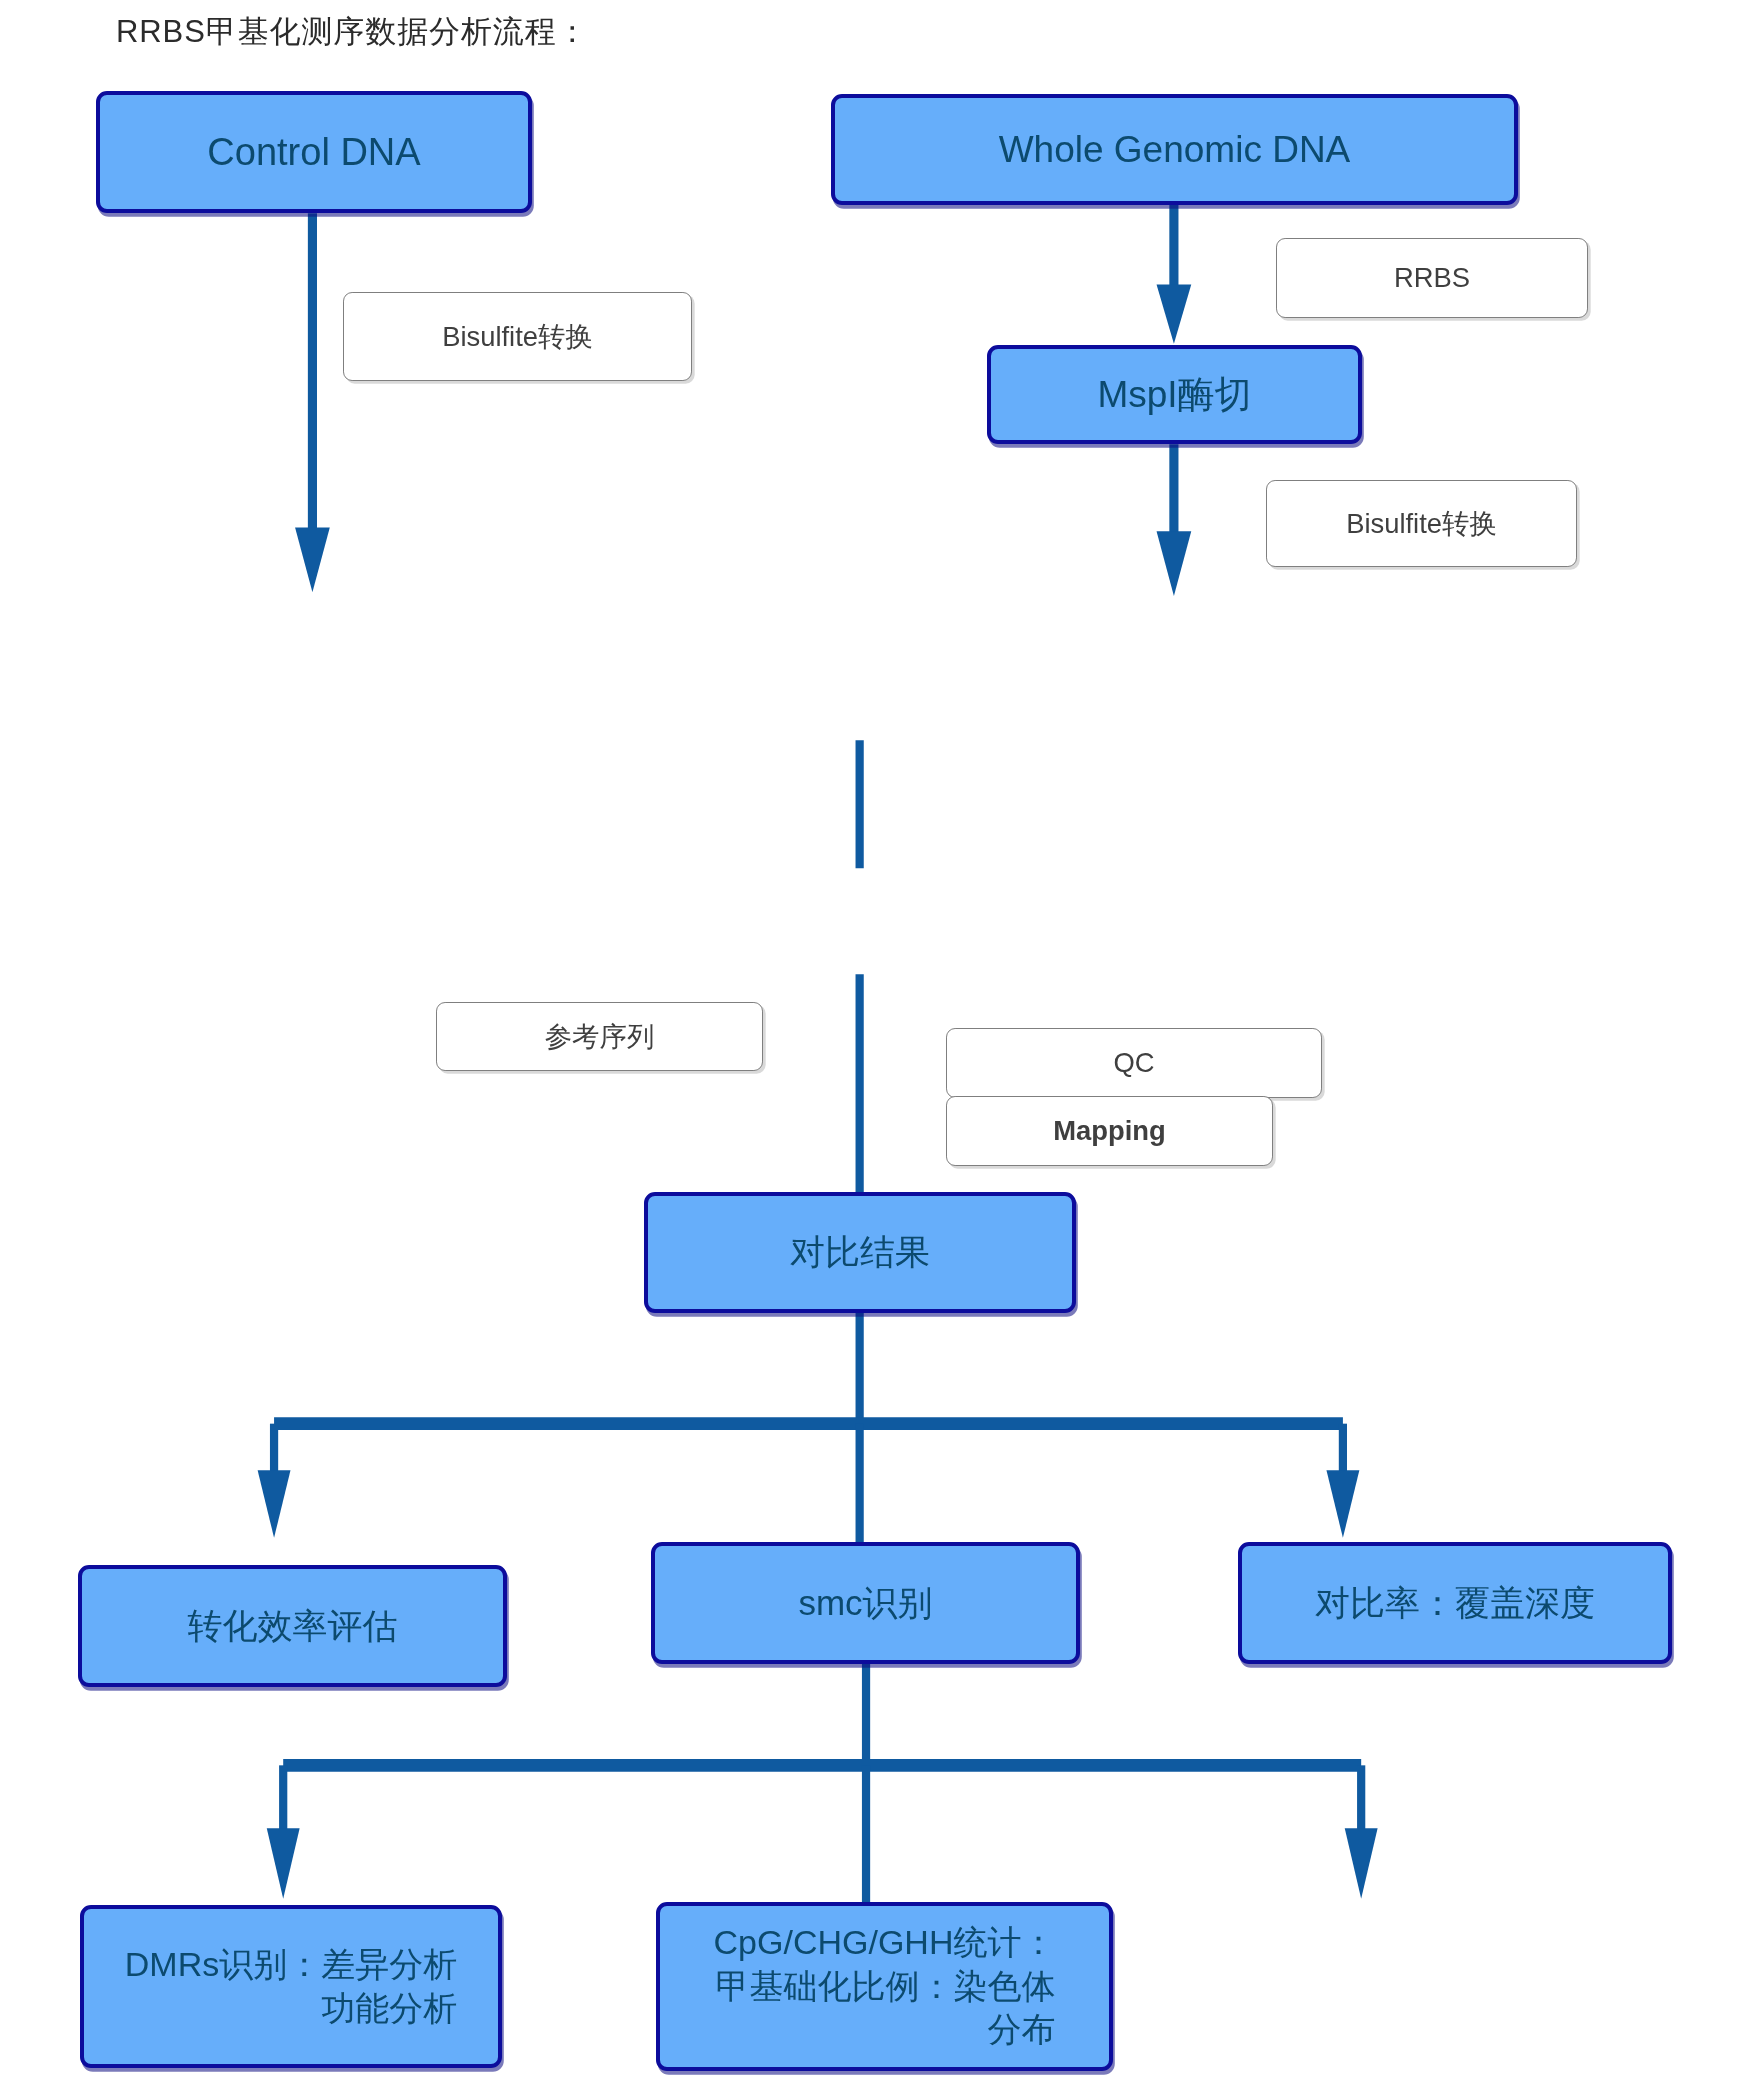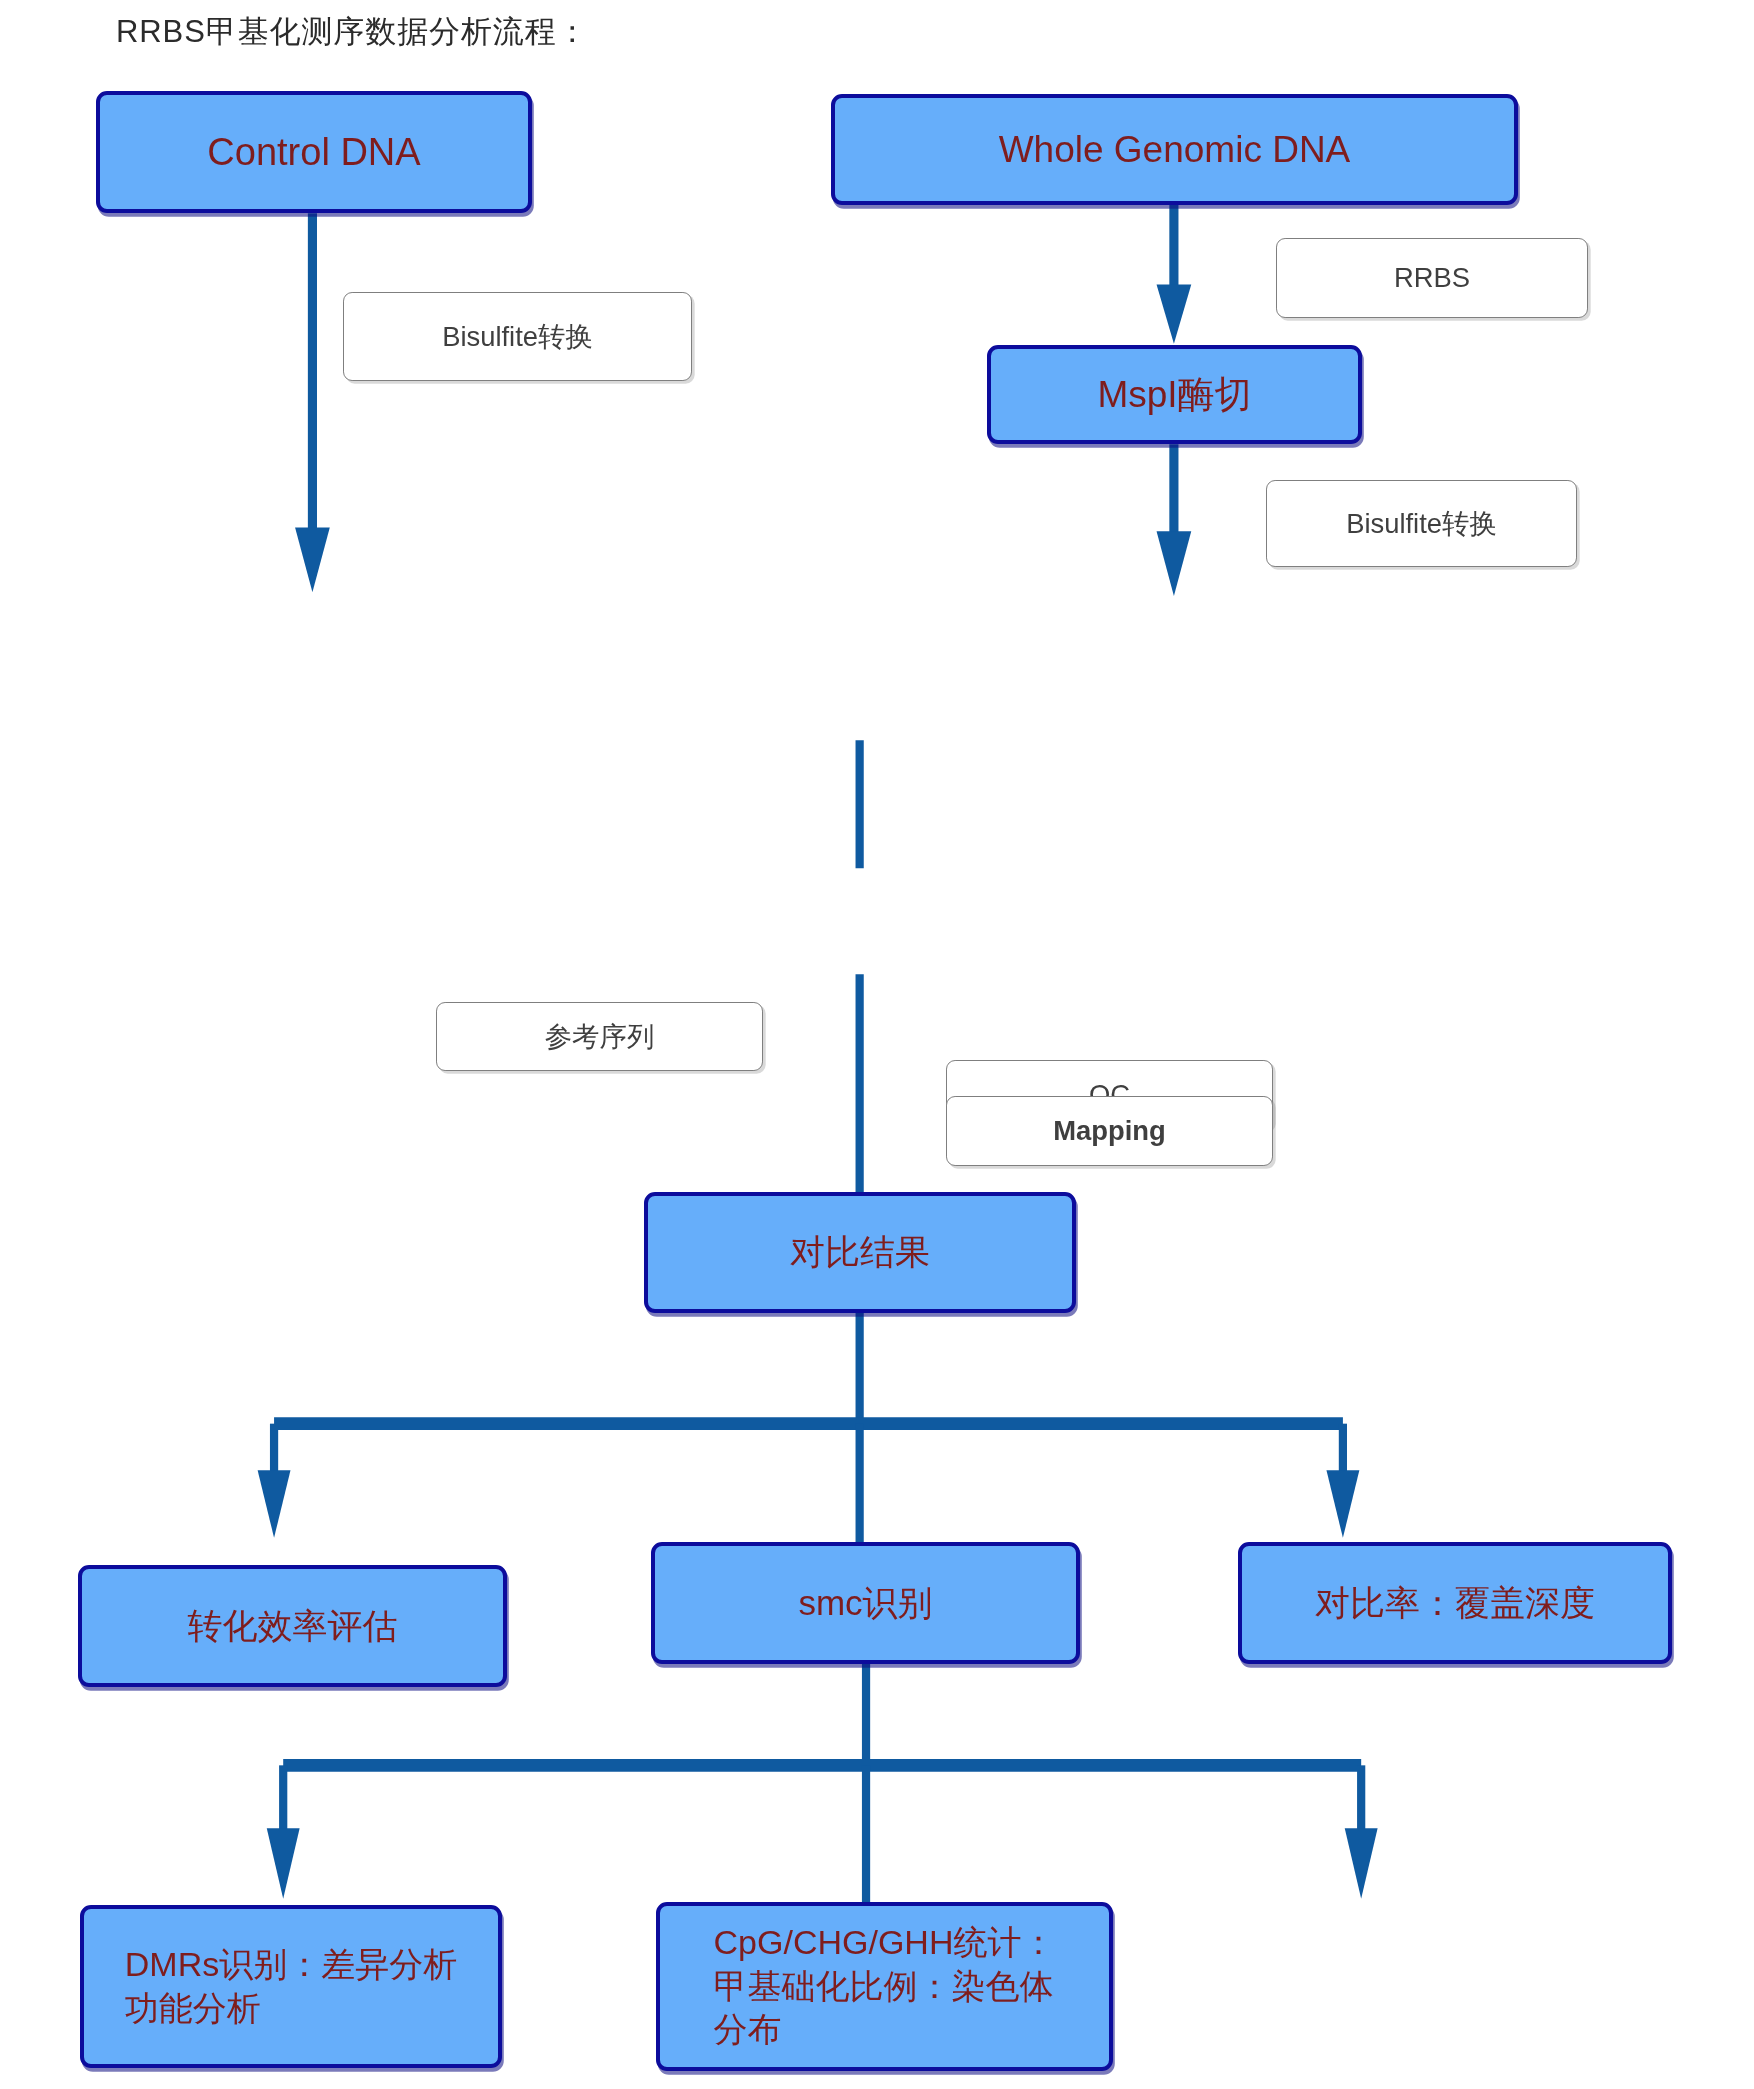--- a/index.html
+++ b/index.html
@@ -9,21 +9,21 @@
   }
   #page-title{
     position:absolute;left:116px;top:11px;font-size:31px;color:#2b2b2b;
     letter-spacing:0.9px;
   }
   svg.connectors{position:absolute;left:0;top:0;width:1754px;height:2090px;}
   .node{
     position:absolute;display:flex;align-items:center;justify-content:center;
     background:#66AEFA;border:4.6px solid #0C0C9C;border-radius:11px;
     box-shadow:1.8px 3.7px 0 rgba(12,12,130,0.55);
-    color:#7f1d1d;text-align:left;white-space:pre-line;
+    color:#0c4a6e;text-align:right;white-space:pre-line;
     box-sizing:border-box;line-height:1.28;
   }
   .steplabel{
     position:absolute;display:flex;align-items:center;justify-content:center;
     background:#ffffff;border:1.8px solid #7f7f7f;border-radius:9.1px;
     box-shadow:2.7px 2.7px 0 rgba(128,128,128,0.30);
     color:#3f3f3f;text-align:center;box-sizing:border-box;font-size:27.4px;
   }
   
   #n-control    {left:96px; top:91px;  width:436px;  height:122px; font-size:38px;}
@@ -37,21 +37,21 @@
   #n-cov        {left:1238px;top:1542px; width:434px;  height:122px; font-size:35px;}
   #n-dmrs       {left:80px;  top:1905px; width:422px;  height:163px; font-size:34px;}
   #n-cpg        {left:656px; top:1902px; width:457px;  height:169px; font-size:34px;}
   #n-func      {left:1243px;top:1905px; width:440px;  height:163px; font-size:34px;}
   
   #l-bis-left   {left:343px; top:292px;  width:349px; height:89px;}
   #l-rrbs       {left:1276px;top:238px;  width:312px; height:80px;}
   #l-bis-right  {left:1266px;top:480px;  width:311px; height:87px;}
   #l-hiseq      {left:1160px;top:772px;  width:580px; height:69px;}
   #l-ref        {left:436px; top:1002px; width:327px; height:69px;}
-  #l-qc         {left:946px;top:1028px; width:327px; height:70px;margin-top:32px;}
+  #l-qc         {left:946px;top:1028px; width:376px; height:70px;}
   #l-mapping    {left:946px;top:1096px; width:327px; height:70px;font-weight:bold;}
 </style>
 </head>
 <body>
 
 <div id="canvas">
 
   <div id="page-title">RRBS甲基化测序数据分析流程：</div>
 
   <svg class="connectors" viewBox="0 0 1920 2287" xmlns="http://www.w3.org/2000/svg">

